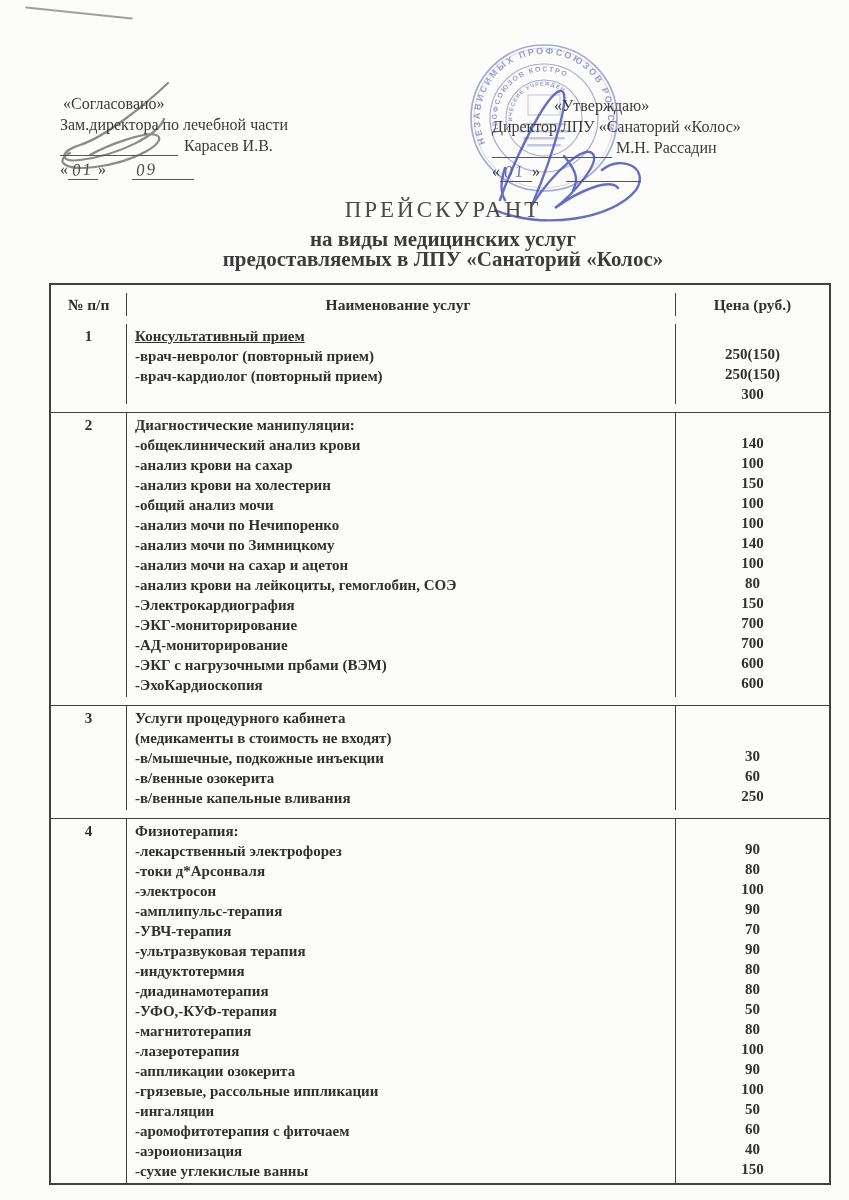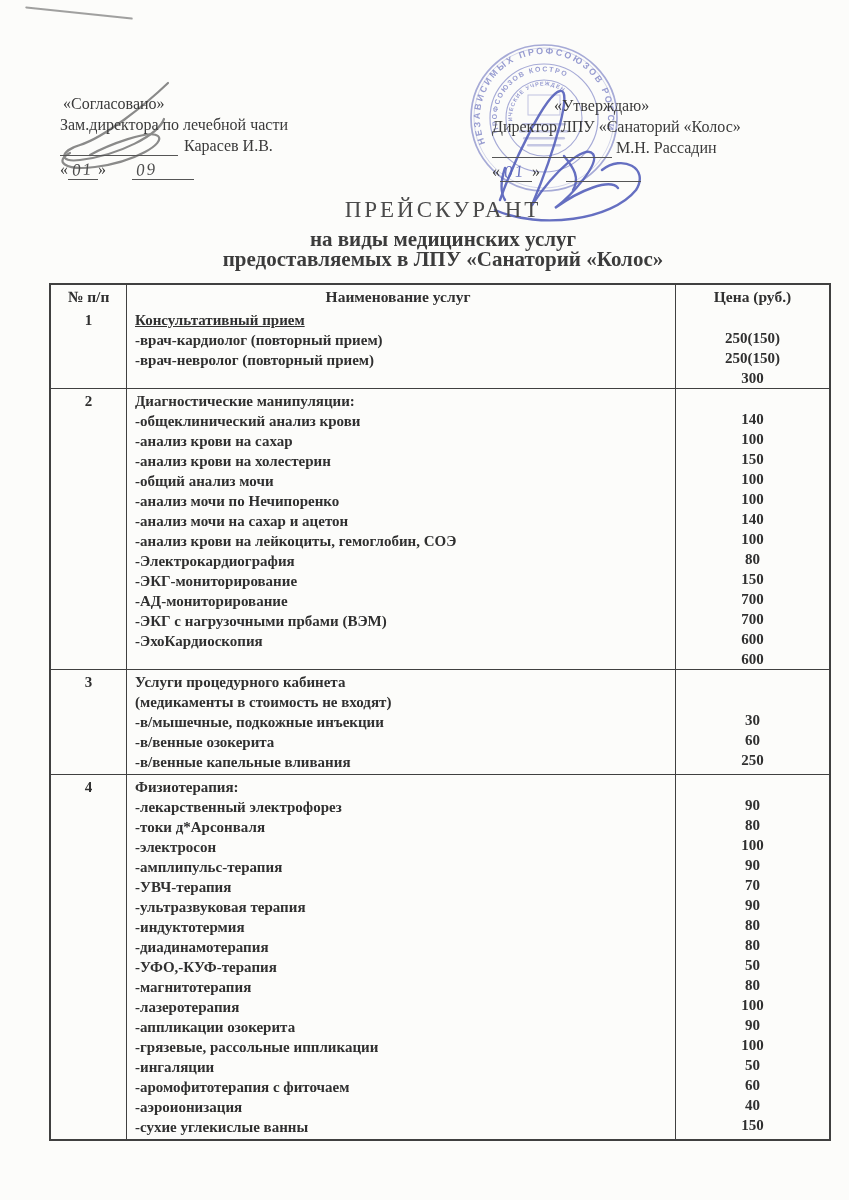--- a/index.html
+++ b/index.html
@@ -45,21 +45,21 @@
   .stamp-svg{position:absolute;left:449px;top:23px;width:190px;height:190px;opacity:.8;}
   .sig-left-svg{position:absolute;left:50px;top:75px;width:260px;height:110px;}
   .sig-right-svg{position:absolute;left:460px;top:58px;width:230px;height:175px;}
   .stamp-text{fill:var(--stamp,#7e84c6);font-family:"Liberation Sans",sans-serif;font-weight:700;}
   
   .price-table{
     position:absolute;left:49px;top:283px;width:778px;
     border:2px solid var(--border,#404040);
     font-size:15px;font-weight:700;color:#303030;
   }
-  .trow{display:grid;grid-template-columns:76px 548px 1fr;border-top:1.6px solid var(--border,#404040);}
+  .trow{display:grid;grid-template-columns:76px 548px 1fr;border-top:1.6px solid var(--border,#404040);margin-top:8px;}
   .trow:first-child{border-top:none;}
   .cell{padding:0;}
   .cell.num{border-right:1.6px solid var(--border,#404040);text-align:center;line-height:20px;padding-top:2px;}
   .cell.names{padding:2px 6px 2px 8px;}
   .cell.prices{border-left:1.6px solid var(--border,#404040);text-align:center;padding:0 0;}
   .line{line-height:20px;height:20px;white-space:nowrap;overflow:visible;}
   .u{text-decoration:underline;}
   .thead .cell{line-height:21px;padding-top:1px;padding-bottom:1px;text-align:center;font-size:15.5px;}
   .thead .cell.names{padding-left:0;}
 </style>
@@ -149,39 +149,40 @@
     <div class="trow thead">
       <div class="cell num">№ п/п</div>
       <div class="cell names">Наименование услуг</div>
       <div class="cell prices">Цена (руб.)</div>
     </div>
     <div>
         <div class="trow">
           <div class="cell num">1</div>
           <div class="cell names">
             <div class="line u">Консультативный прием</div>
+            <div class="line">-врач-невролог (повторный прием)</div>
             <div class="line">-врач-кардиолог (повторный прием)</div>
-            <div class="line">-врач-невролог (повторный прием)</div>
           </div>
           <div class="cell prices">
             <div class="line">&nbsp;</div>
             <div class="line">250(150)</div>
             <div class="line">250(150)</div>
             <div class="line">300</div>
           </div>
         </div>
         <div class="trow">
           <div class="cell num">2</div>
           <div class="cell names">
             <div class="line">Диагностические манипуляции:</div>
             <div class="line">-общеклинический анализ крови</div>
             <div class="line">-анализ крови на сахар</div>
             <div class="line">-анализ крови на холестерин</div>
             <div class="line">-общий анализ мочи</div>
             <div class="line">-анализ мочи по Нечипоренко</div>
+            <div class="line">-анализ мочи по Зимницкому</div>
             <div class="line">-анализ мочи на сахар и ацетон</div>
             <div class="line">-анализ крови на лейкоциты, гемоглобин, СОЭ</div>
             <div class="line">-Электрокардиография</div>
             <div class="line">-ЭКГ-мониторирование</div>
             <div class="line">-АД-мониторирование</div>
             <div class="line">-ЭКГ с нагрузочными прбами (ВЭМ)</div>
             <div class="line">-ЭхоКардиоскопия</div>
           </div>
           <div class="cell prices">
             <div class="line">&nbsp;</div>

